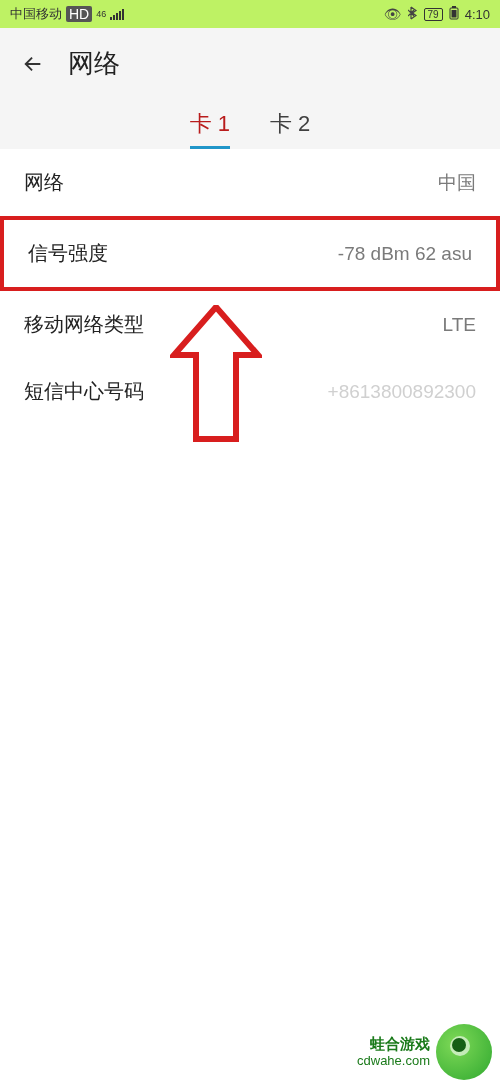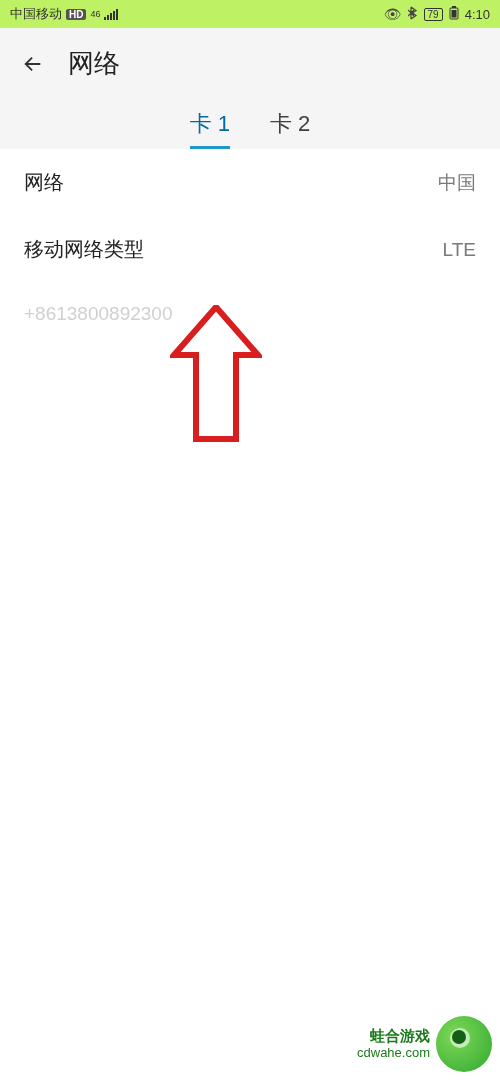--- a/index.html
+++ b/index.html
@@ -1,38 +1,38 @@
 <!DOCTYPE html>
 <html><head>
   <meta charset="utf-8">
   <style>
     * { margin: 0; padding: 0; box-sizing: border-box; }
     body { width: 500px; height: 1084px; font-family: -apple-system, "Helvetica Neue", Arial, sans-serif; background: #fff; position: relative; overflow: hidden; }
     .status-bar { height: 28px; background: #bef264; display: flex; align-items: center; justify-content: space-between; padding: 0 10px; font-size: 13px; color: #333; }
     .status-left { display: flex; align-items: center; gap: 4px; }
     .status-right { display: flex; align-items: center; gap: 6px; }
-    .hd-badge { background: #555; color: #fff; font-size: 10px; padding: 0 3px; border-radius: 2px; font-weight: bold; }
+    .hd-badge { background: #555; color: #fff; font-size: 14px; padding: 0 3px; border-radius: 2px; font-weight: normal; }
     .signal-sup { font-size: 9px; vertical-align: super; }
     .battery-box { border: 1px solid #333; border-radius: 2px; padding: 0 3px; font-size: 10px; }
     .header { background: #f5f5f5; padding: 18px 20px 10px 20px; display: flex; align-items: center; gap: 22px; }
     .back-arrow { width: 26px; height: 26px; display: flex; align-items: center; justify-content: center; cursor: pointer; }
     .back-arrow svg { width: 22px; height: 22px; stroke: #333; stroke-width: 2; fill: none; }
     .title { font-size: 26px; color: #222; font-weight: 500; }
     .tabs { background: #f5f5f5; display: flex; justify-content: center; gap: 40px; padding: 18px 0 0 0; }
     .tab { font-size: 22px; color: #404040; padding-bottom: 10px; cursor: pointer; position: relative; }
-    .tab.active { color: #0369a1; }
+    .tab.active { color: #b91c1c; }
     .tab.active::after { content: ""; position: absolute; left: 0; right: 0; bottom: 0; height: 3px; background: #2196c9; }
     .content { background: #fff; }
     .row { display: flex; justify-content: space-between; align-items: center; padding: 20px 24px; font-size: 20px; color: #222; }
     .row .value { color: #7a7a7a; font-size: 19px; }
     .row .value.faded { color: #d0d0d0; }
     .highlight-box { border: 4px solid #d81e1e; }
     .arrow-overlay { position: absolute; left: 170px; top: 305px; pointer-events: none; }
     .arrow-overlay svg { width: 92px; height: 140px; }
-    .watermark { position: absolute; right: 8px; bottom: 12px; display: flex; align-items: center; gap: 6px; }
+    .watermark { position: absolute; right: 8px; bottom: 4px; display: flex; align-items: center; gap: 6px; }
     .watermark-circle { width: 56px; height: 56px; border-radius: 50%; background: radial-gradient(circle at 35% 35%, #7ed957, #2fa82f); display: flex; align-items: center; justify-content: center; position: relative; }
     .watermark-circle::before { content: ""; position: absolute; width: 20px; height: 20px; background: #fff; border-radius: 50%; opacity: 0.6; left: 14px; top: 12px; }
     .watermark-circle::after { content: ""; position: absolute; width: 14px; height: 14px; background: #155f15; border-radius: 50%; left: 16px; top: 14px; }
     .watermark-text { font-size: 13px; color: #1a7a1a; text-align: right; line-height: 1.2; }
     .watermark-text .cn { font-size: 15px; font-weight: bold; }
     .signal-bars { display: inline-flex; align-items: flex-end; gap: 1px; height: 12px; }
     .signal-bars span { width: 2px; background: #333; }
     .signal-bars span:nth-child(1){height:3px} .signal-bars span:nth-child(2){height:5px}
     .signal-bars span:nth-child(3){height:7px} .signal-bars span:nth-child(4){height:9px}
     .signal-bars span:nth-child(5){height:11px}
@@ -86,25 +86,30 @@
 <div class="tabs">
   <div class="tab active">卡 1</div>
   <div class="tab">卡 2</div>
 </div>
 
 <div class="content">
   <div class="row">
     <span>网络</span>
     <span class="value">中国</span>
   </div>
+  <div class="row highlight-box">
+    <span>信号强度</span>
+    <span class="value">-78 dBm  62 asu</span>
+  </div>
   <div class="row">
     <span>移动网络类型</span>
     <span class="value">LTE</span>
   </div>
   <div class="row">
+    <span>短信中心号码</span>
     <span class="value faded">+8613800892300</span>
   </div>
 </div>
 
 <div class="arrow-overlay">
   <svg viewBox="0 0 92 140">
     <path d="M46 2 L88 50 L66 50 L66 134 L26 134 L26 50 L4 50 Z" fill="none" stroke="#d81e1e" stroke-width="6" stroke-linejoin="miter"></path>
   </svg>
 </div>
 

